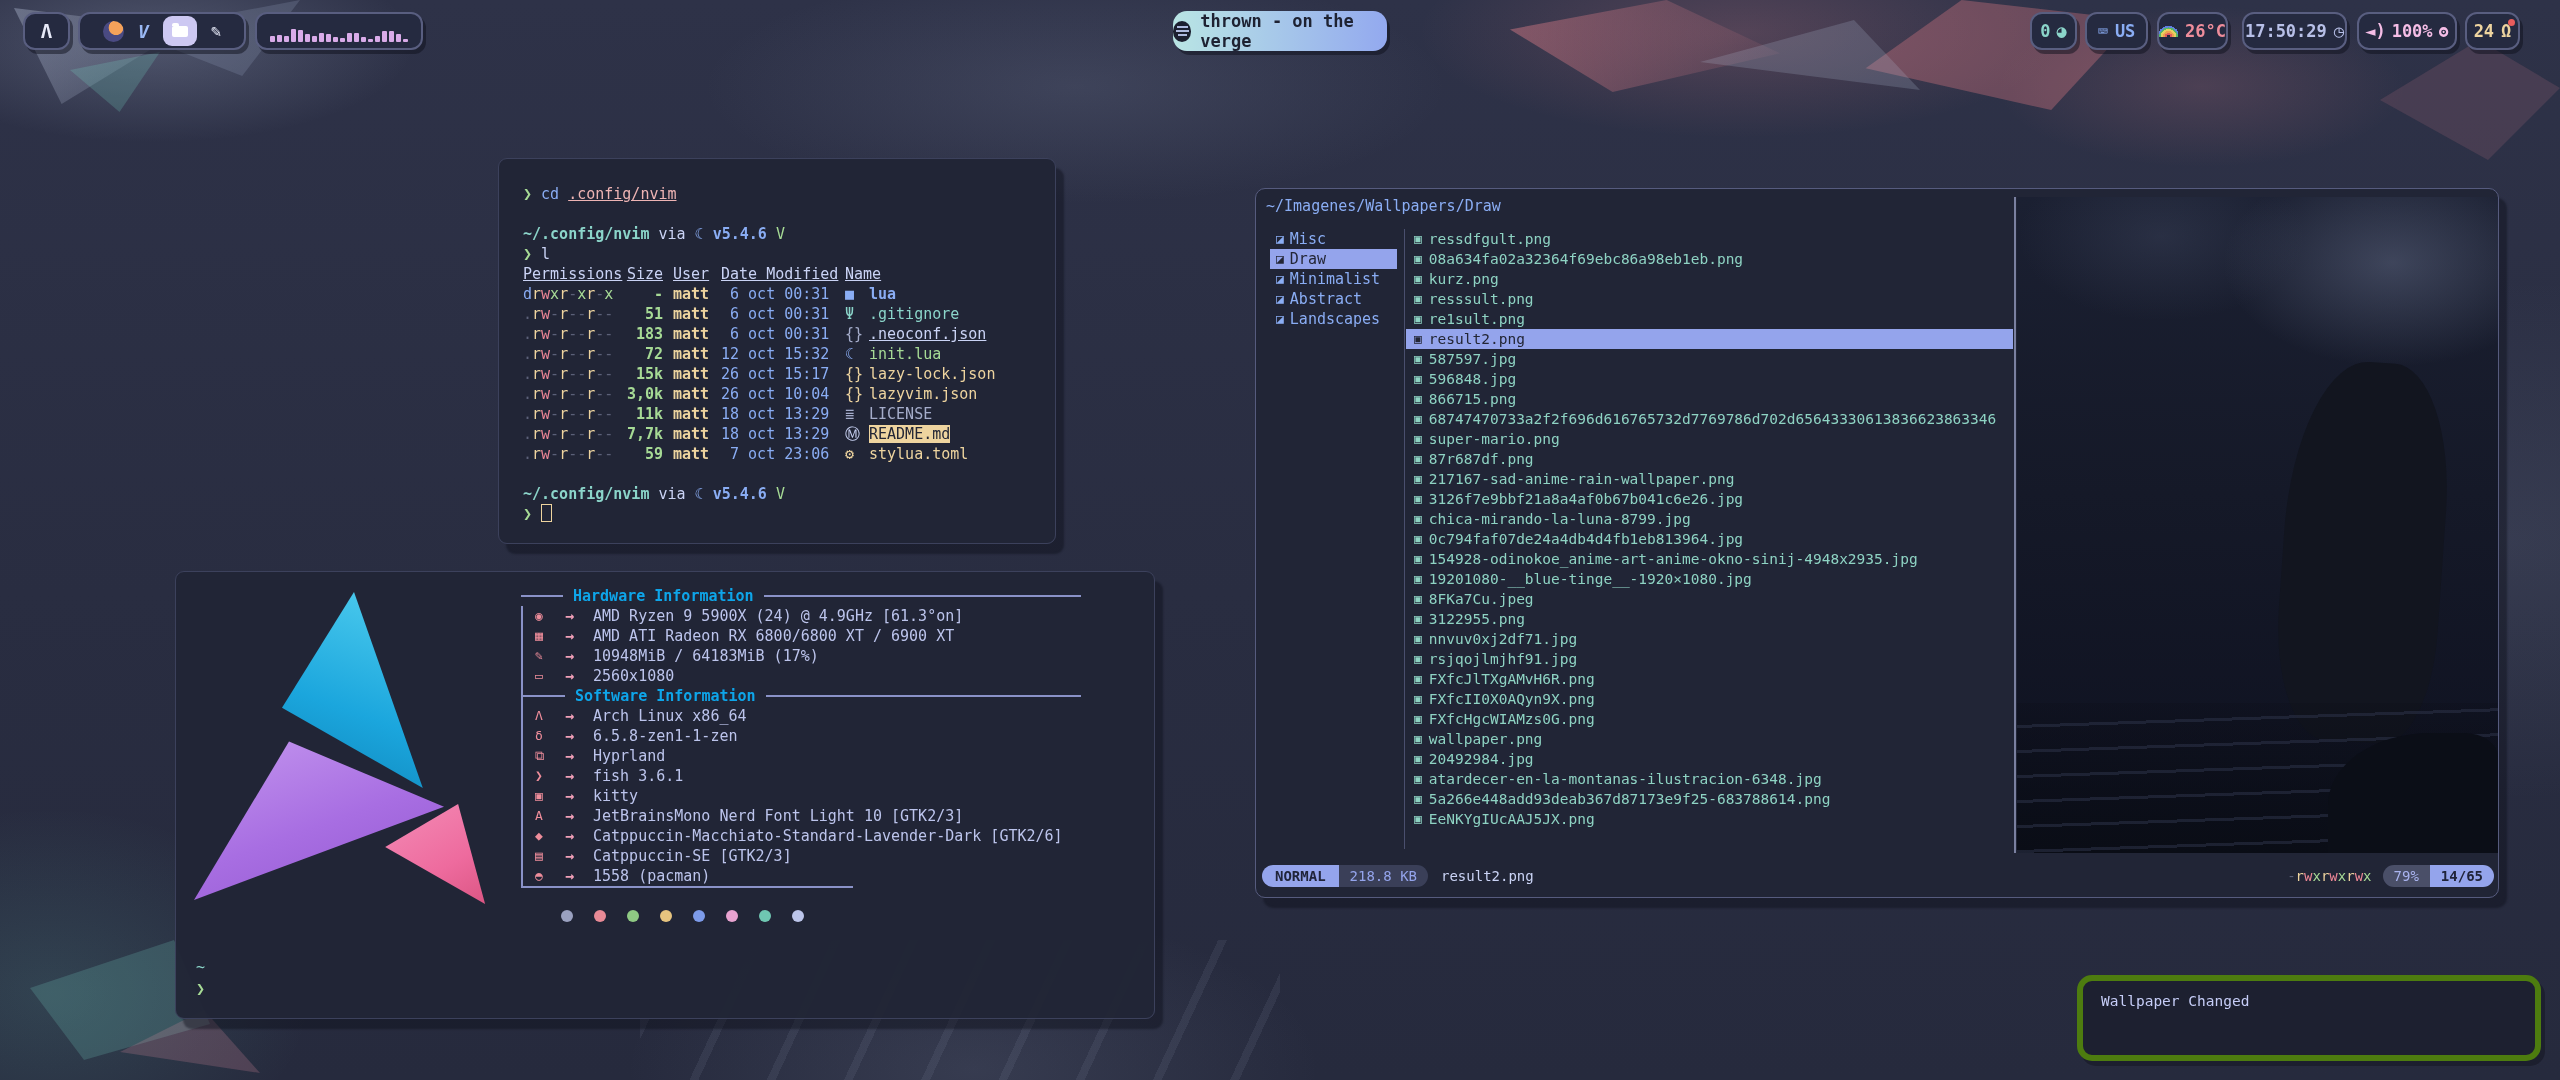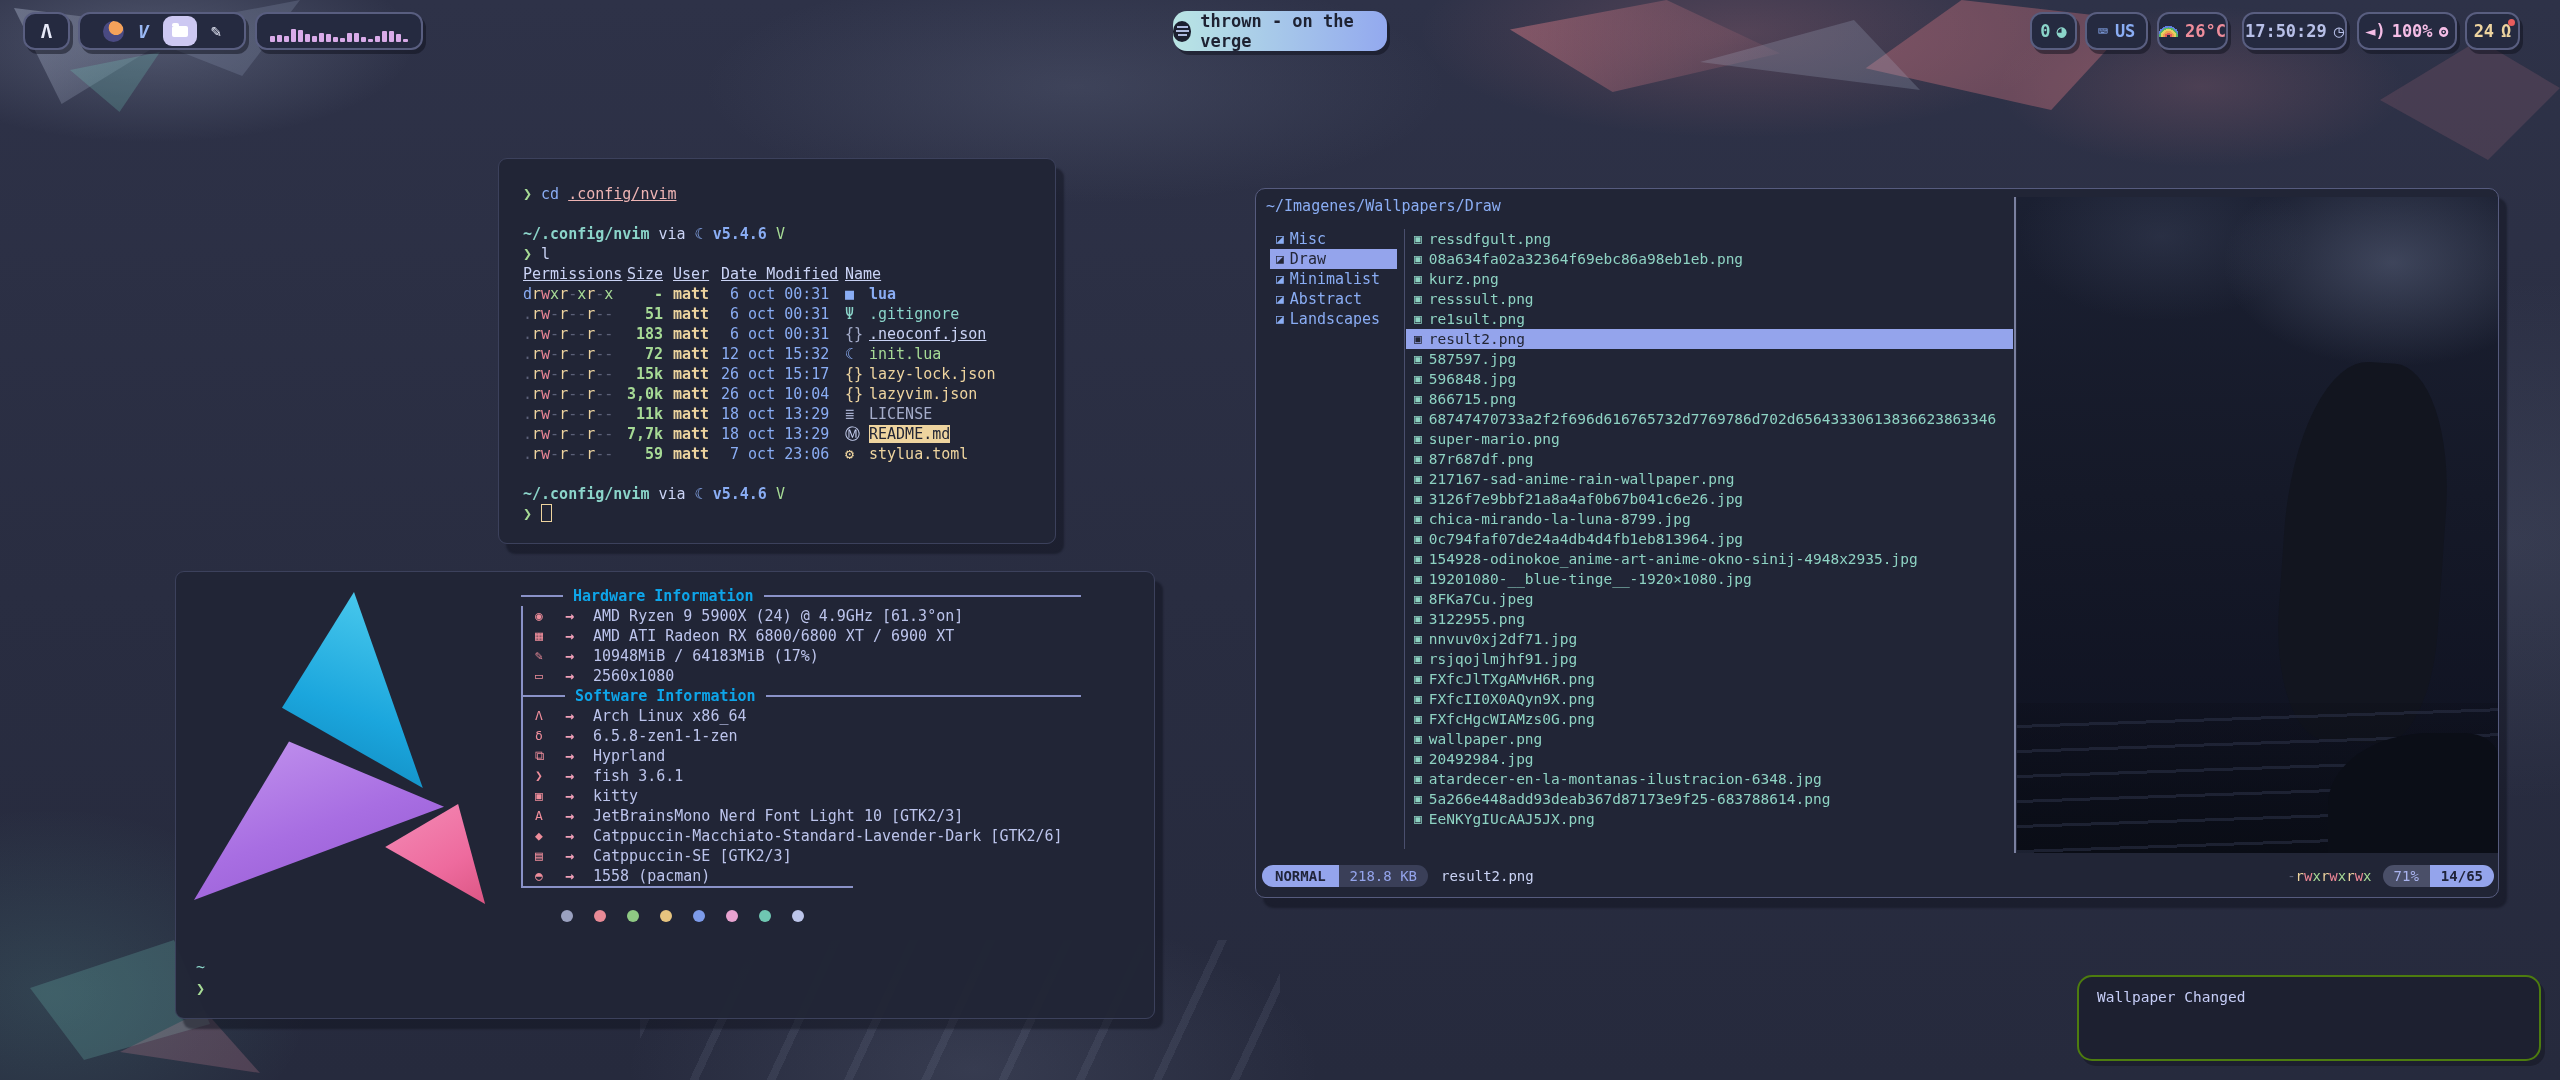--- a/index.html
+++ b/index.html
@@ -172,21 +172,21 @@
   .st-mode{background:#94a4ec;color:#20243a;font-weight:bold;padding:0 13px;height:22px;line-height:22px;border-radius:11px 0 0 11px;}
   .st-size{background:#3a3f58;color:#94a4ec;padding:0 11px;height:22px;line-height:22px;border-radius:0 11px 11px 0;}
   .st-file{color:#cad3f5;margin-left:13px;}
   .st-spacer{flex:1;}
   .st-perms{margin-right:11px;letter-spacing:0;}
   .st-pct{background:#4a4f68;color:#aab4f0;padding:0 11px;height:22px;line-height:22px;border-radius:11px 0 0 11px;}
   .st-pos{background:#94a4ec;color:#20243a;font-weight:bold;padding:0 11px;height:22px;line-height:22px;border-radius:0 11px 11px 0;}
 
   
   .notif{position:absolute;left:2077px;top:975px;width:464px;height:86px;background:#1d2030;
-    border:2px solid #4d7c0f;border-radius:15px;box-sizing:border-box;padding:10px 18px;
+    border:6px solid #4d7c0f;border-radius:15px;box-sizing:border-box;padding:10px 18px;
     font-size:14.5px;line-height:21px;color:#b8c0e8;box-shadow:4px 5px 0 rgba(14,16,26,.4);}
   .notif-title{color:#c6cdf7;}
   .notif-body{word-break:break-all;}
 </style>
 </head>
 <body>
 
 <div class="wall">
   <div class="sh sh1"></div>
   <div class="sh sh2"></div>
@@ -632,20 +632,20 @@
     <div class="pv-figure"></div>
     <div class="pv-rail"></div>
     <div class="pv-plant"></div>
   </div>
   <div class="yz-status">
     <span class="st-mode">NORMAL</span>
     <span class="st-size">218.8 KB</span>
     <span class="st-file">result2.png</span>
     <span class="st-spacer"></span>
     <span class="st-perms"><span class="pc-dash">-</span><span class="pc-r">r</span><span class="pc-w">w</span><span class="pc-x">x</span><span class="pc-r">r</span><span class="pc-w">w</span><span class="pc-x">x</span><span class="pc-r">r</span><span class="pc-w">w</span><span class="pc-x">x</span></span>
-    <span class="st-pct">71%</span>
+    <span class="st-pct">79%</span>
     <span class="st-pos">14/65</span>
   </div>
 </div>
 
 <div class="notif">
   <div class="notif-title">Wallpaper Changed</div>
 </div>
 
 </body></html>

